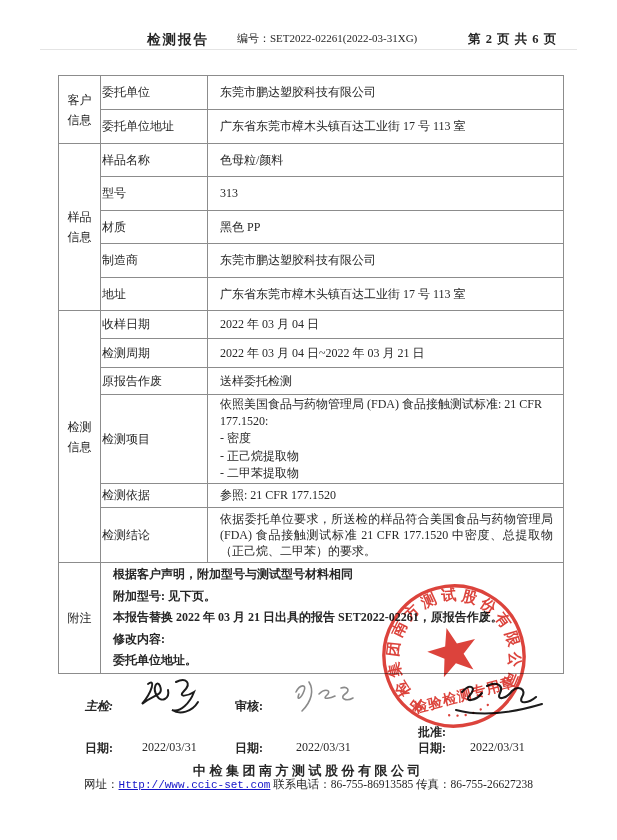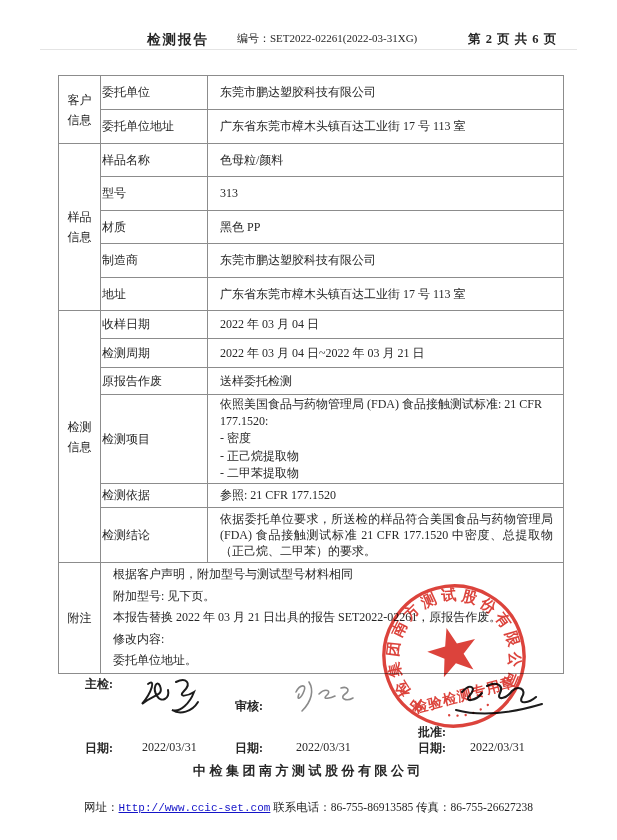--- a/index.html
+++ b/index.html
@@ -10,34 +10,34 @@
   #hdr-title{left:147px;top:31px;font-size:13.5px;font-weight:bold;letter-spacing:2px;}
   #hdr-no{left:237px;top:31px;font-size:11px;font-weight:normal;}
   #hdr-page{left:468px;top:31px;font-size:12.5px;font-weight:bold;letter-spacing:1px;}
   #hdr-rule{left:40px;top:49px;width:537px;height:0;border-top:1px solid #e4e4e4;}
   
   table.rpt{border-collapse:collapse;table-layout:fixed;width:505px;font-size:12px;}
   table.rpt td{border:1px solid #8c8c8c;vertical-align:middle;overflow:hidden;}
   td.sec{text-align:center;font-size:12px;line-height:20px;padding:0 4px;}
   td.lab{font-size:12px;}
   td.val{padding-left:12px;padding-right:10px;font-size:12px;line-height:17px;}
-  td.note{padding-left:12px;padding-right:10px;font-size:12px;}
+  td.note{padding-left:12px;padding-right:10px;font-size:12px;font-weight:bold;}
   .vline{line-height:17.2px;}
   .nline{line-height:21.5px;}
   .concl{line-height:16px;text-align:justify;padding:2px 0;}
   
   .role{font-size:12px;font-weight:bold;}
   .dateval{font-size:12px;}
   
   #stamp{left:372px;top:582px;width:164px;height:152px;mix-blend-mode:multiply;opacity:0.92;pointer-events:none;}
   
   .fctr{left:0;width:617px;text-align:center;}
   #ft-co{top:762px;font-size:13px;font-weight:bold;letter-spacing:3.5px;}
   #ft-l2{top:783px;font-size:11.5px;}
-  #ft-l3{top:800px;font-size:11.5px;}
+  #ft-l3{top:777px;font-size:11.5px;}
   #ft-l3 a{color:#1414c8;text-decoration:underline;font-family:"Liberation Mono","DejaVu Sans Mono",monospace;font-size:11px;}
 </style>
 </head>
 <body>
 
 <div id="page">
 
   <div id="hdr-title" class="abs">检测报告</div>
   <div id="hdr-no" class="abs"><span>编号：</span><span>SET2022-02261(2022-03-31XG)</span></div>
   <div id="hdr-page" class="abs">第 2 页 共 6 页</div>
@@ -134,21 +134,21 @@
           <div class="nline">附加型号: 见下页。</div>
           <div class="nline">本报告替换 2022 年 03 月 21 日出具的报告 SET2022-02261，原报告作废。</div>
           <div class="nline">修改内容:</div>
           <div class="nline">委托单位地址。</div>
         </td>
       </tr>
     </tbody>
   </table>
   </div>
 
-  <div class="abs role" style="left:85px;top:676px;">主检:</div>
+  <div class="abs role" style="left:85px;top:698px;font-style:italic;">主检:</div>
   <div class="abs" style="left:130px;top:672px;">
     <svg width="85" height="48" viewBox="0 0 85 48">
       <path d="M18 12 C26 6 22 20 12 32 C24 22 34 24 30 14 C27 7 22 16 27 24 C31 31 40 27 38 18
                M46 10 C56 5 62 11 54 19 C47 26 58 24 64 20 C60 31 50 41 42 38 C50 43 62 40 68 30" fill="none" stroke="#1c1c1c" stroke-width="2" stroke-linecap="round"></path>
     </svg>
   </div>
   <div class="abs role" style="left:235px;top:698px;">审核:</div>
   <div class="abs" style="left:288px;top:676px;">
     <svg width="70" height="42" viewBox="0 0 70 42">
       <path d="M8 16 C12 8 19 8 16 15 C13 23 8 25 11 18 M21 6 C26 14 24 25 14 35 M31 18 C37 12 45 14 38 20 C34 24 43 22 47 20 M53 12 C59 10 63 14 57 18 C51 22 58 26 65 22" fill="none" stroke="#8a8a8a" stroke-width="1.6" stroke-linecap="round"></path>

